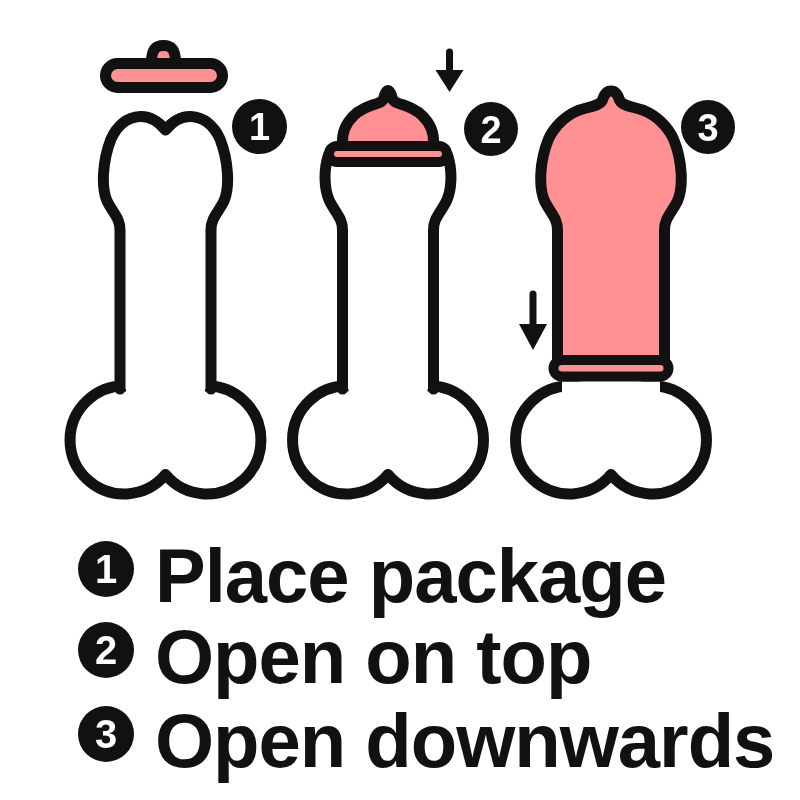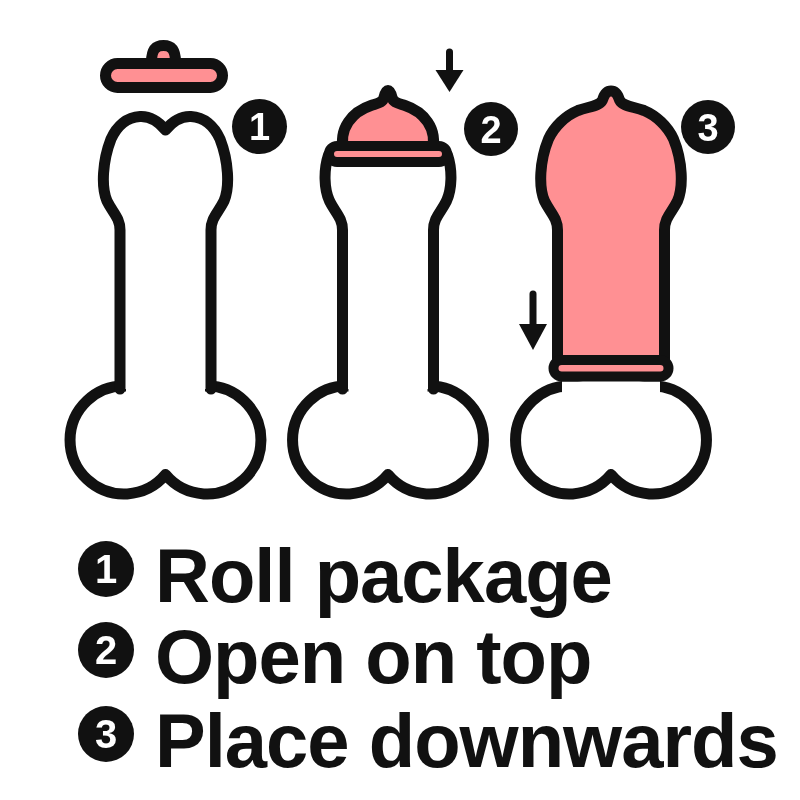--- a/index.html
+++ b/index.html
@@ -125,30 +125,30 @@
 
       <circle class="fi" cx="708" cy="127" r="27"></circle>
       <text class="badge-digit" x="708" y="140.5">3</text>
     </g>
   </svg>
 
   <div class="step-line" style="top:539px">
     <span class="cap-badge">
         <span>1</span>
       </span>
-    <span class="cap-label">Roll package</span>
+    <span class="cap-label">Place package</span>
   </div>
 
   <div class="step-line" style="top:620px">
     <span class="cap-badge">
         <span>2</span>
       </span>
     <span class="cap-label">Open on top</span>
   </div>
 
   <div class="step-line" style="top:704px">
     <span class="cap-badge">
         <span>3</span>
       </span>
-    <span class="cap-label">Place downwards</span>
+    <span class="cap-label">Open downwards</span>
   </div>
 
 </div>
 
 </body></html>

